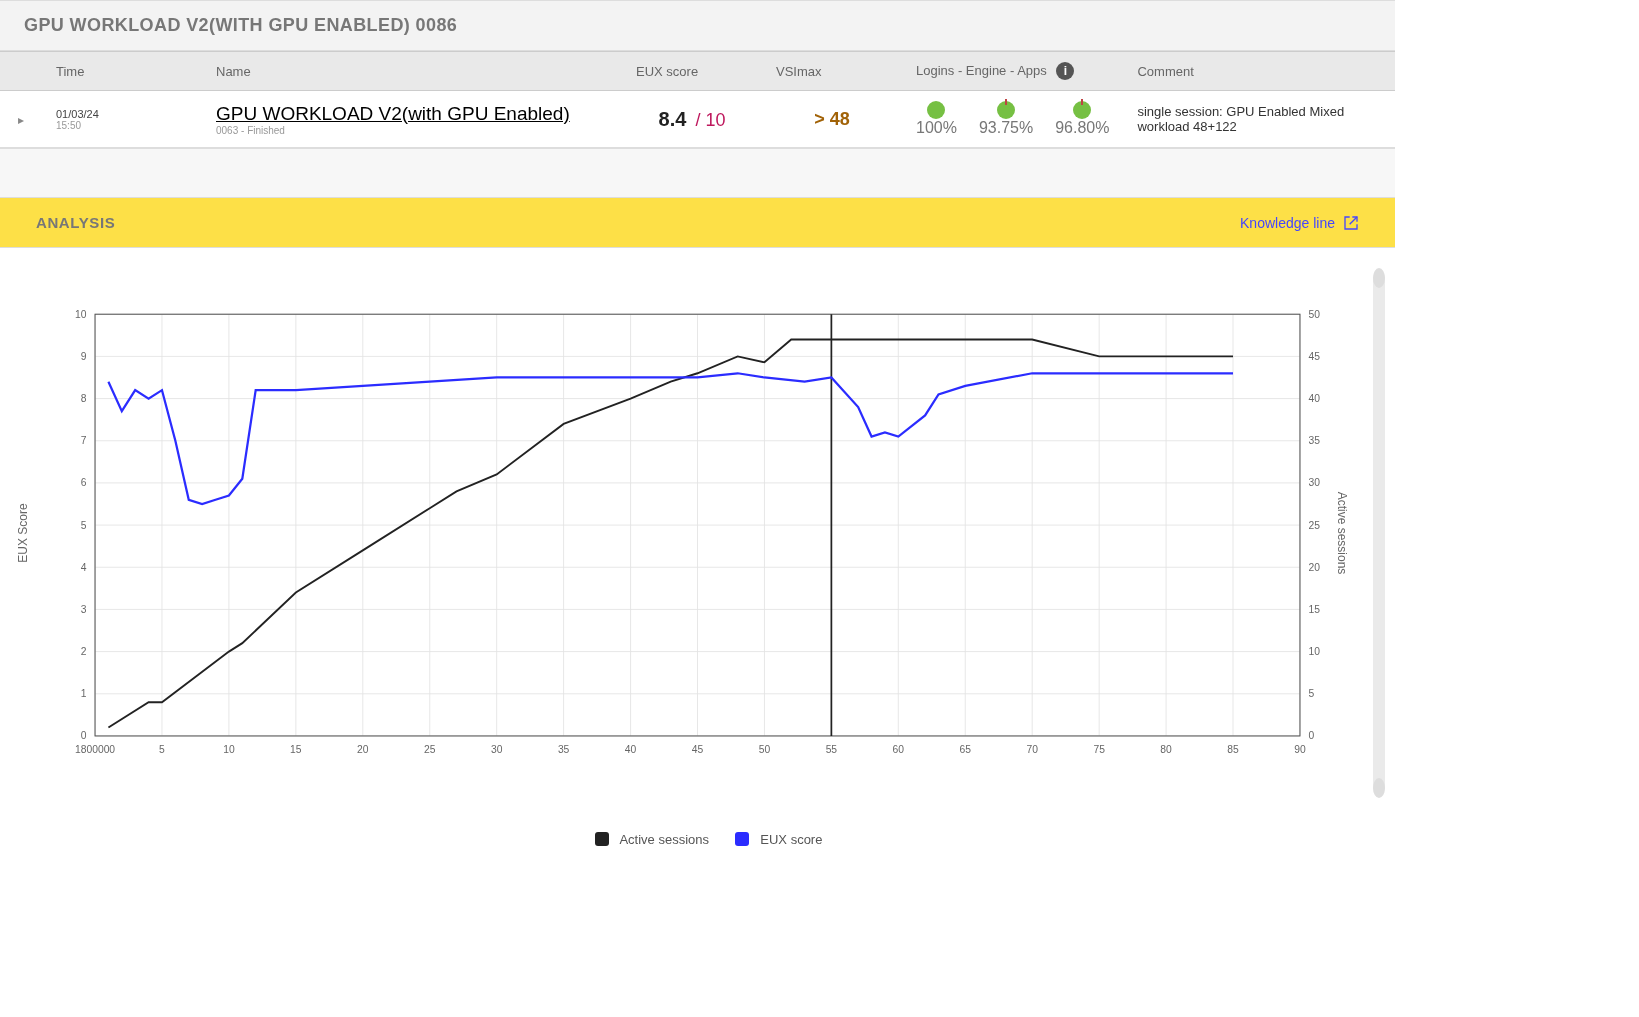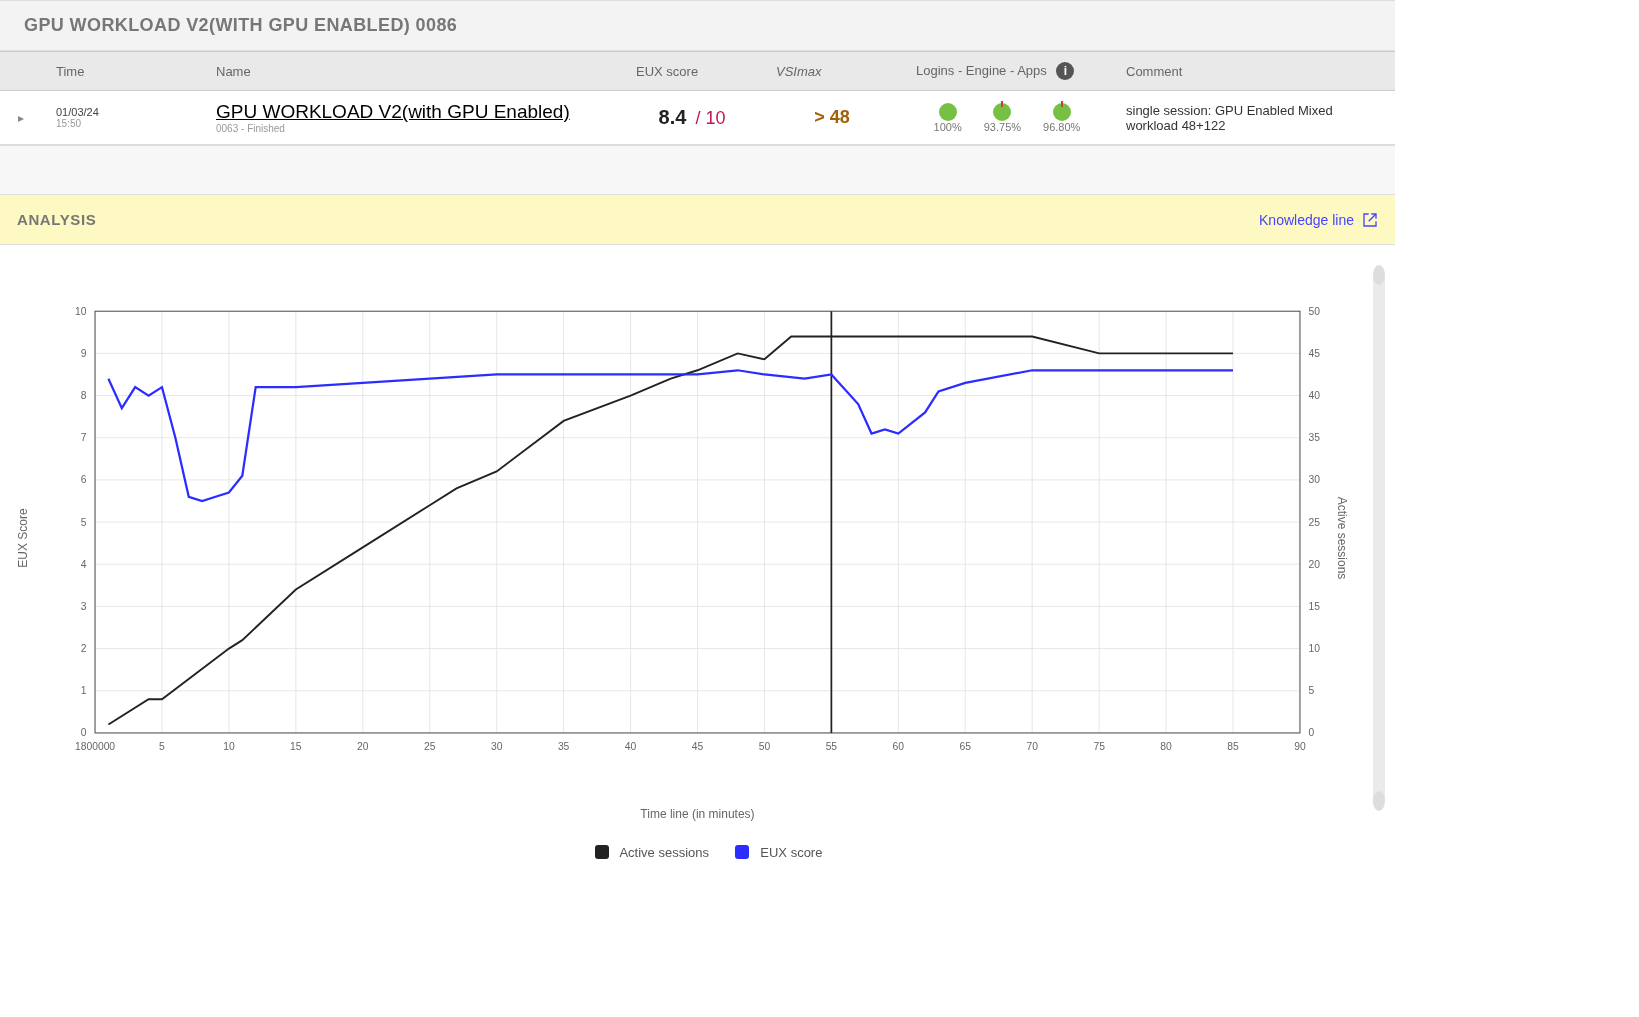--- a/index.html
+++ b/index.html
@@ -10,49 +10,49 @@
   .header-bar { background:#f3f3f3; border:1px solid #ddd; border-left:0; border-right:0; padding:14px 24px; font-size:18px; font-weight:600; color:#777; letter-spacing:.4px; }
 
   
   .tbl { width:100%; border-collapse:collapse; }
   .tbl thead th { background:#e9e9e9; color:#666; font-weight:500; font-size:13px; text-align:left; padding:10px 14px; border-bottom:1px solid #ccc; border-top:1px solid #ccc; }
   .tbl td { background:#fff; padding:10px 14px; border-bottom:1px solid #ddd; vertical-align:middle; }
   .col-expand { width:42px; text-align:center; }
   .col-time { width:160px; }
   .col-name { width:420px; }
   .col-eux { width:140px; text-align:center; }
-  .col-vsi { width:140px; text-align:center;font-style:italic; }
+  .col-vsi { width:140px; text-align:center; }
   .col-lea { width:210px; text-align:center; }
   .col-comment { }
 
   .time-date { font-size:11px; color:#444; }
   .time-sub { font-size:10px; color:#999; }
   .run-name { font-size:19px; color:#000000;text-decoration:underline; }
   .run-sub { font-size:10px; color:#999; }
 
   .eux-val { font-size:20px; font-weight:700; color:#222; }
   .eux-max { font-size:18px; color:#be185d; margin-left:4px; }
   .vsi-val { font-size:18px; font-weight:600; color:#a16207; }
 
   .lea-row { display:flex; justify-content:center; gap:22px; }
   .lea-item { display:flex; flex-direction:column; align-items:center; }
   .bubble { width:18px; height:18px; border-radius:50%; }
   .bubble.green { background:#76c043; }
   .bubble.greentick { background:#76c043; position:relative; }
   .bubble.greentick::after { content:""; position:absolute; top:-2px; left:50%; transform:translateX(-50%); width:2px; height:6px; background:#c04343; }
-  .lea-label { font-size:11px; color:#777; margin-top:0; }
+  .lea-label { font-size:16px; color:#777; margin-top:0; }
 
   .info-circle { display:inline-flex; width:18px; height:18px; border-radius:50%; background:#555; color:#fff; font-weight:700; font-size:12px; align-items:center; justify-content:center; margin-left:6px; }
   .chev { color:#888; font-size:12px; cursor:pointer; }
 
   
   .spacer { height:50px; background:#f7f7f7; border-top:1px solid #ddd; border-bottom:1px solid #ddd; }
 
   
-  .analysis-bar { background:#fef9c3; border-bottom:1px solid #ddd; padding:16px 17px; display:flex; justify-content:space-between; align-items:center; }
+  .analysis-bar { background:#fde047; border-bottom:1px solid #ddd; padding:16px 36px; display:flex; justify-content:space-between; align-items:center; }
   .analysis-title { font-size:15px; font-weight:600; color:#777; letter-spacing:.6px; }
   .kb-link { color:#4546ff; font-size:14px; text-decoration:none; display:flex; align-items:center; gap:8px; cursor:pointer; }
   .kb-link svg { width:16px; height:16px; }
 
   
   .chart-wrap { position:relative; padding:20px 52px 10px 52px; }
   .scroll-track { position:absolute; right:10px; top:24px; bottom:24px; width:12px; background:#eaeaea; border-radius:6px; }
   .scroll-knob { position:absolute; left:0; width:12px; height:20px; border-radius:50%; background:#ddd; }
   .scroll-knob.top { top:-4px; }
   .scroll-knob.bot { bottom:-4px; }
@@ -233,21 +233,20 @@
           <text x="1294.4444444444443" y="520" text-anchor="middle">80</text>
           <text x="1372.2222222222222" y="520" text-anchor="middle">85</text>
           <text x="1450" y="520" text-anchor="middle">90</text>
         </g>
       <rect id="frame" class="frame" x="50" y="10" width="1400" height="490"></rect>
       <line id="marker" class="vbar" x1="905.5555555555557" x2="905.5555555555557" y1="10" y2="500"></line>
       <path id="s0" class="series-sessions" d="M65.55555555555556 490.2 L112.22222222222223 460.8 L127.77777777777777 460.8 L205.55555555555554 402 L221.11111111111111 392.2 L283.3333333333333 333.4 L361.1111111111111 284.40000000000003 L438.8888888888889 235.39999999999998 L470 215.8 L516.6666666666666 196.2 L594.4444444444445 137.4 L672.2222222222222 107.99999999999997 L718.8888888888889 88.40000000000002 L750 78.60000000000001 L796.6666666666666 58.999999999999986 L827.7777777777778 65.86000000000004 L858.8888888888888 39.40000000000003 L905.5555555555557 39.40000000000003 L1138.888888888889 39.40000000000003 L1216.6666666666667 58.999999999999986 L1372.2222222222222 58.999999999999986"></path>
       <path id="s1" class="series-eux" d="M65.55555555555556 88.39999999999996 L81.11111111111111 122.69999999999999 L96.66666666666666 98.20000000000002 L112.22222222222223 107.99999999999997 L127.77777777777777 98.20000000000002 L143.33333333333331 157.00000000000003 L158.88888888888889 225.60000000000002 L174.44444444444446 230.49999999999997 L190 225.60000000000002 L205.55555555555554 220.69999999999996 L221.11111111111111 201.1 L236.66666666666666 98.20000000000002 L283.3333333333333 98.20000000000002 L361.1111111111111 93.29999999999997 L438.8888888888889 88.39999999999996 L516.6666666666666 83.50000000000001 L672.2222222222222 83.50000000000001 L750 83.50000000000001 L796.6666666666666 78.60000000000001 L827.7777777777778 83.50000000000001 L874.4444444444445 88.39999999999996 L905.5555555555557 83.50000000000001 L936.6666666666666 117.79999999999998 L952.2222222222223 152.10000000000002 L967.7777777777778 147.20000000000002 L983.3333333333333 152.10000000000002 L1014.4444444444445 127.6 L1030 103.10000000000002 L1061.111111111111 93.29999999999997 L1138.888888888889 78.60000000000001 L1372.2222222222222 78.60000000000001"></path>
     </svg>
 
-    <div class="x-title">Time line (in minutes)</div>
 
     <div class="scroll-track">
       <div class="scroll-knob top"></div>
       <div class="scroll-knob bot"></div>
     </div>
   </div>
 
   <div class="legend">
     <span class="swatch sw-black"></span>
     <span>Active sessions</span>

